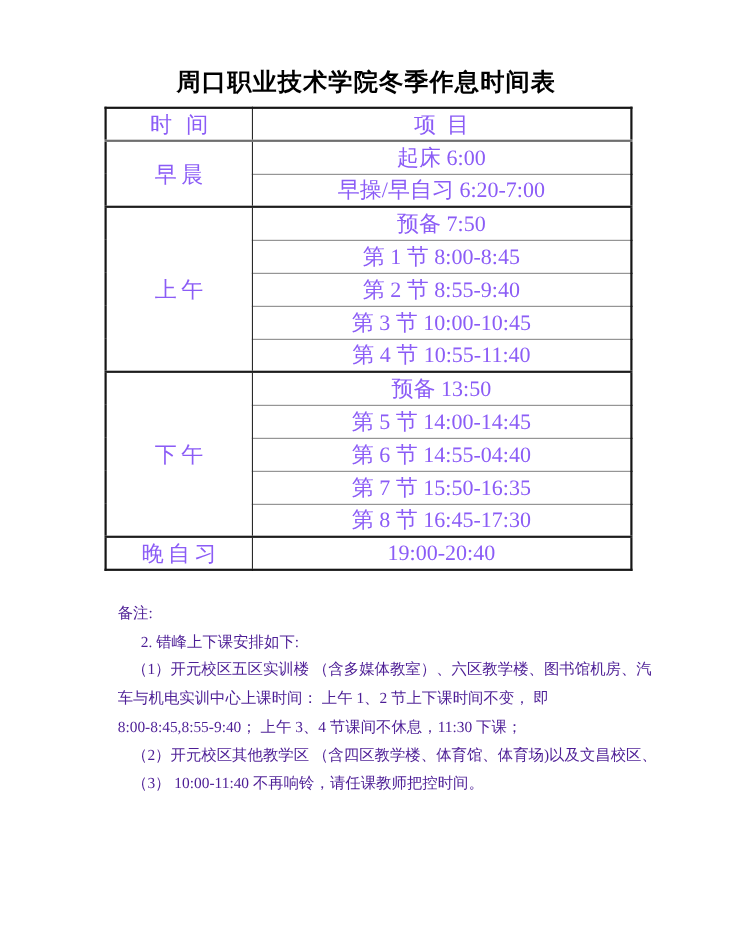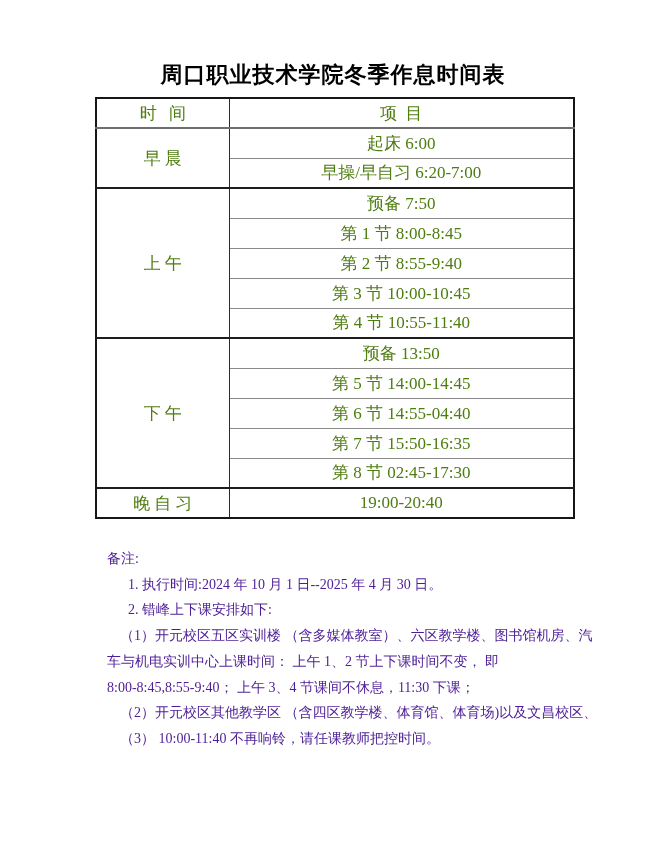--- a/index.html
+++ b/index.html
@@ -34,24 +34,24 @@
     table-layout: fixed;
     border: 2.5px solid #161616;
   }
   table.schedule col.c-time { width: 133px; }
   table.schedule tr { height: 30px; }
   table.schedule th, table.schedule td {
     border: 1.5px solid #8a8a8a;
     padding: 0;
     text-align: center;
     vertical-align: middle;
-    font-size: 17px;
+    font-size: 20px;
     font-weight: normal;
     white-space: pre;
-    color: #4d7c0f;
+    color: #8b5cf6;
   }
   table.schedule th { border-bottom: 2.5px solid #6e6e6e; }
   table.schedule .lbl {
     letter-spacing: 4px;
     text-indent: 4px;
     border-right: 1.5px solid #2a2a2a;
   }
   table.schedule .g { border-top: 2px solid #1d1d1d; }
   .notes {
     position: absolute;
@@ -113,32 +113,31 @@
     <tr>
       <td>第 5 节 14:00-14:45</td>
     </tr>
     <tr>
       <td>第 6 节 14:55-04:40</td>
     </tr>
     <tr>
       <td>第 7 节 15:50-16:35</td>
     </tr>
     <tr>
-      <td>第 8 节 02:45-17:30</td>
+      <td>第 8 节 16:45-17:30</td>
     </tr>
     <tr>
       <td class="lbl g">晚自习</td>
       <td class="g">19:00-20:40</td>
     </tr>
   </tbody>
     </table>
 
   <div class="notes">
     <div class="note-line">备注:</div>
-    <div class="note-line ind-num">1. 执行时间:2024 年 10 月 1 日--2025 年 4 月 30 日。</div>
     <div class="note-line ind-num">2. 错峰上下课安排如下:</div>
     <div class="note-line ind-par">（1）开元校区五区实训楼 （含多媒体教室）、六区教学楼、图书馆机房、汽</div>
     <div class="note-line">车与机电实训中心上课时间： 上午 1、2 节上下课时间不变， 即</div>
     <div class="note-line">8:00-8:45,8:55-9:40； 上午 3、4 节课间不休息，11:30 下课；</div>
     <div class="note-line ind-par">（2）开元校区其他教学区 （含四区教学楼、体育馆、体育场)以及文昌校区、</div>
     <div class="note-line ind-par">（3） 10:00-11:40 不再响铃，请任课教师把控时间。</div>
   </div>
 
 </div>
 

